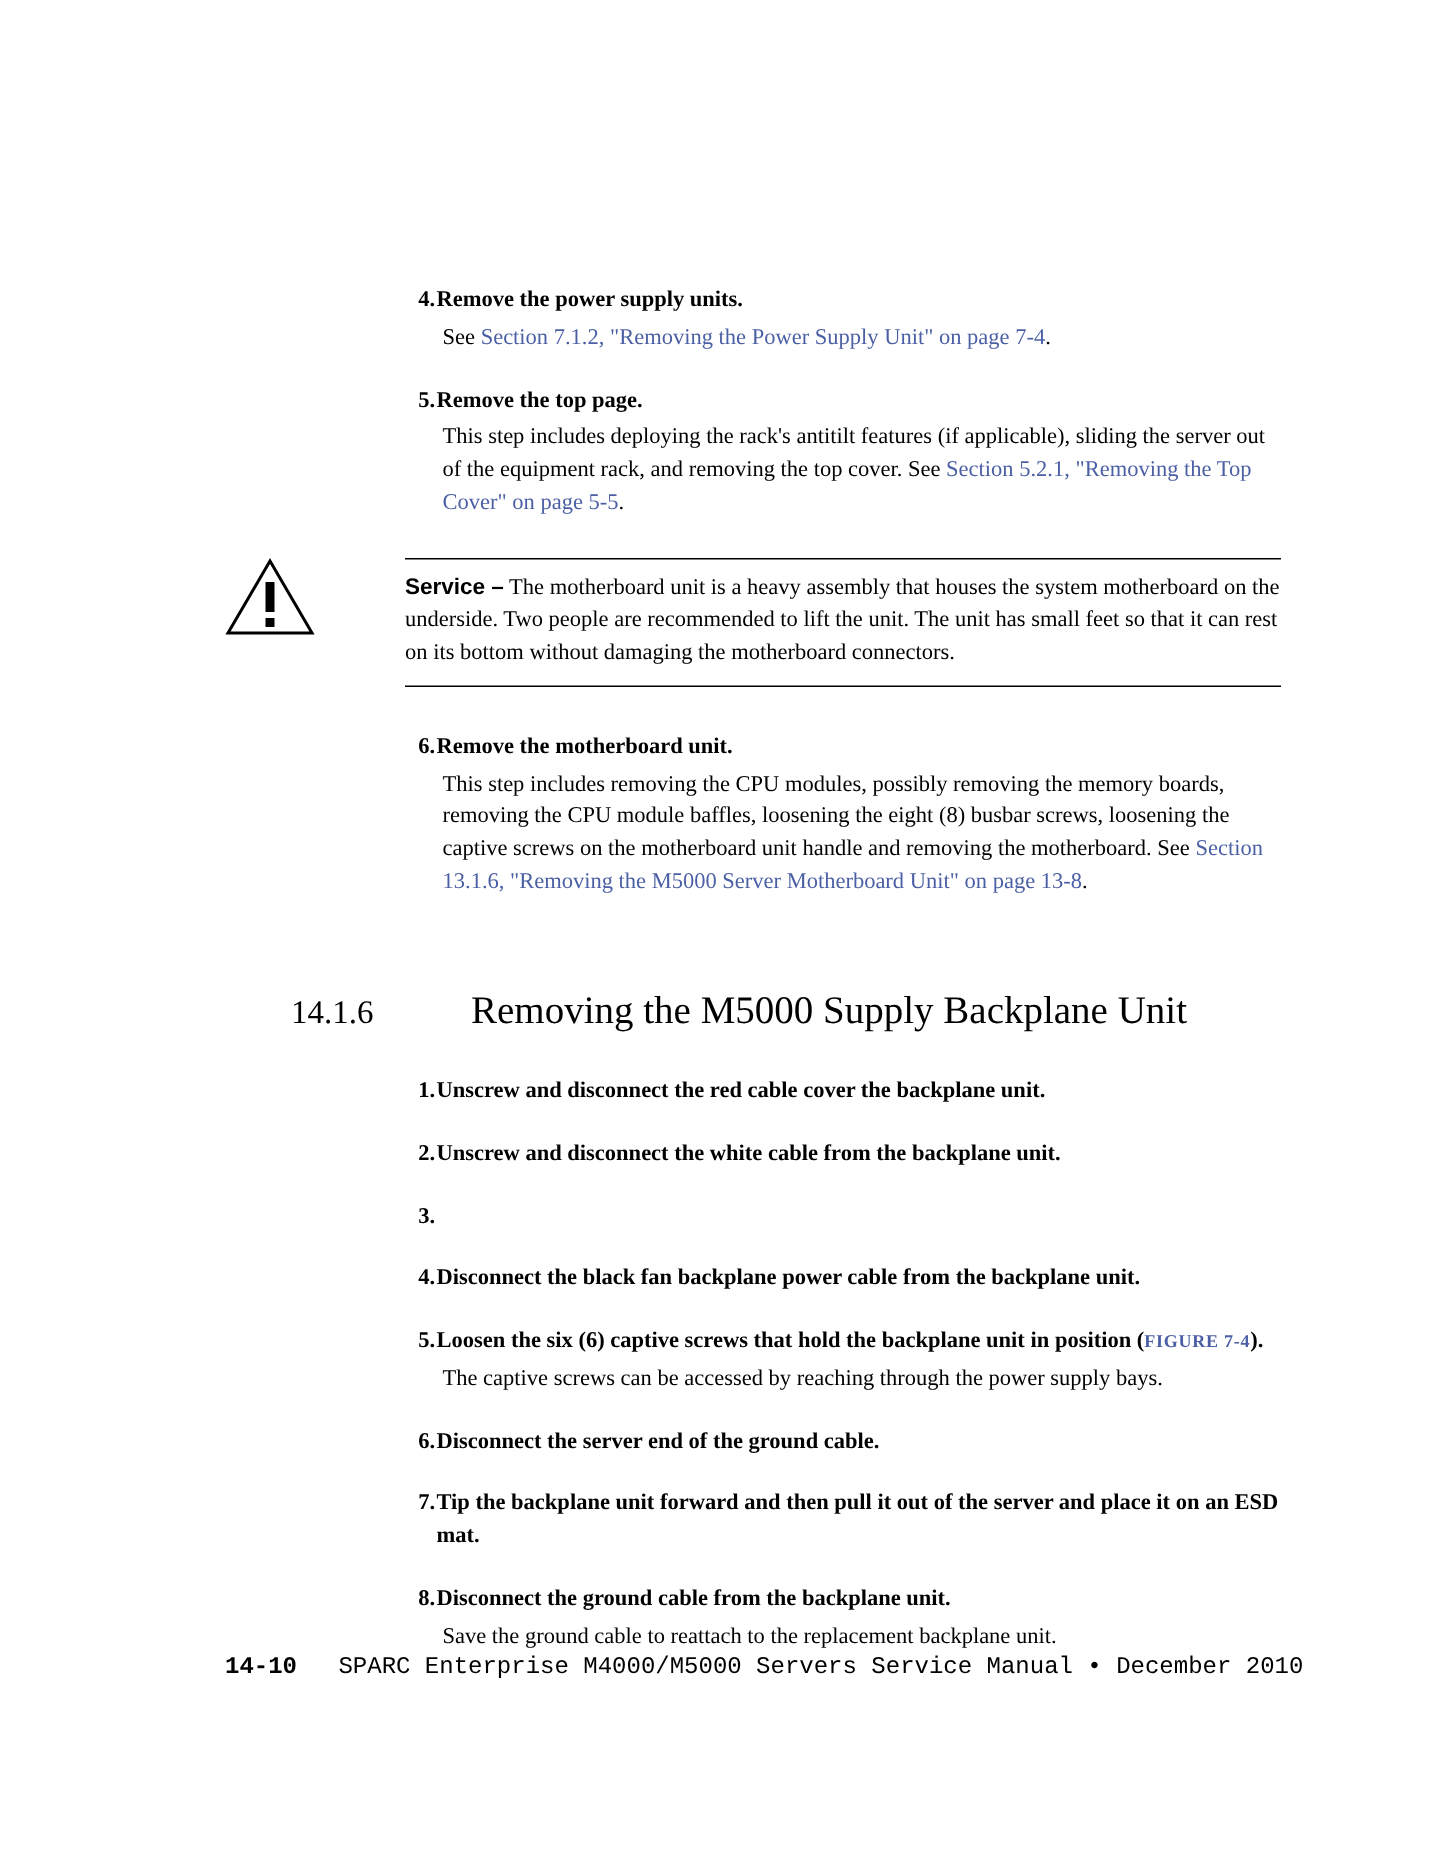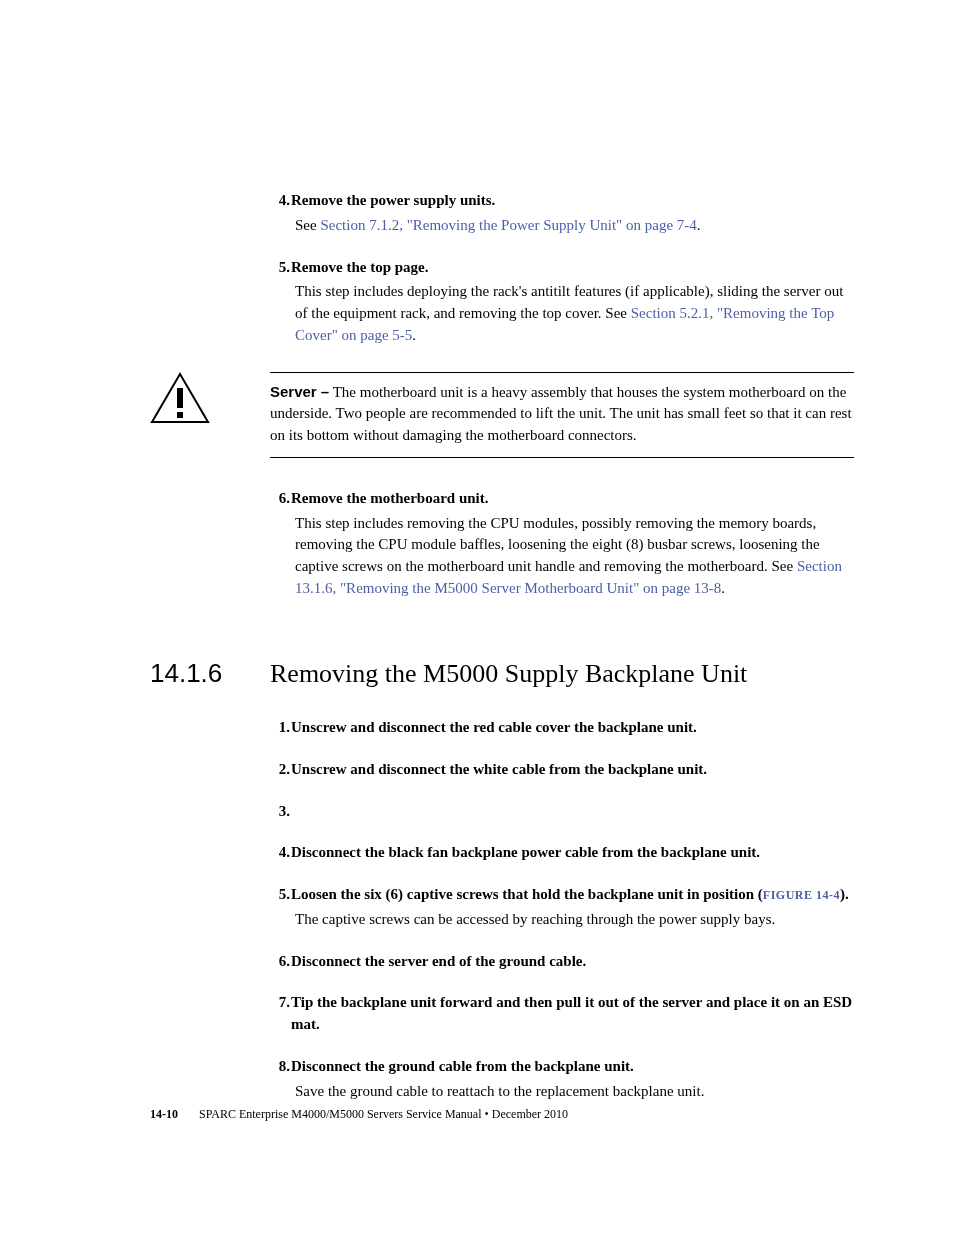--- a/index.html
+++ b/index.html
@@ -70,35 +70,36 @@
       font-size: 15px;
     }
     .section-heading {
       display: flex;
       align-items: baseline;
       margin-top: 55px;
       margin-bottom: 25px;
       margin-left: -120px;
     }
     .section-num {
-      font-family: Liberation Sans, sans-serif;
-      font-size: 26px;
+      font-family: Liberation Serif, serif;
+      font-size: 22px;
       width: 120px;
       flex-shrink: 0;
+      margin-left: 44px;
     }
     .section-title {
       font-family: Palatino, Georgia, serif;
       font-size: 26px;
     }
     .footer {
       position: absolute;
       bottom: 112px;
       left: 150px;
-      font-family: Liberation Serif, serif;
-      font-size: 12px;
+      font-family: Liberation Mono, monospace;
+      font-size: 16px;
     }
     .footer-page {
       font-weight: bold;
       margin-right: 18px;
     }
     .figref {
       color: #4b5fa5;
       font-size: 12px;
       letter-spacing: 0.5px;
     }
@@ -130,21 +131,21 @@
 
   <div class="caution-row">
     <div class="caution-icon">
       <svg viewBox="0 0 60 52" width="60" height="52">
         <polygon points="30,2 58,50 2,50" fill="none" stroke="#000" stroke-width="2"></polygon>
         <rect x="27" y="16" width="6" height="20" fill="#000"></rect>
         <rect x="27" y="40" width="6" height="6" fill="#000"></rect>
       </svg>
     </div>
     <div class="caution-box">
-      <span class="caution-label">Server –</span><span> The motherboard unit is a heavy assembly that houses the system motherboard on the underside. Two people are recommended to lift the unit. The unit has small feet so that it can rest on its bottom without damaging the motherboard connectors.</span>
+      <span class="caution-label">Service –</span><span> The motherboard unit is a heavy assembly that houses the system motherboard on the underside. Two people are recommended to lift the unit. The unit has small feet so that it can rest on its bottom without damaging the motherboard connectors.</span>
     </div>
   </div>
 
   <div class="step">
     <div class="step-line">
       <span class="step-num">6.</span>
       <span class="step-title">Remove the motherboard unit.</span>
     </div>
     <div class="step-body">
       <span>This step includes removing the CPU modules, possibly removing the memory boards, removing the CPU module baffles, loosening the eight (8) busbar screws, loosening the captive screws on the motherboard unit handle and removing the motherboard. See </span><span class="link">Section 13.1.6, "Removing the M5000 Server Motherboard Unit" on page 13-8</span><span>.</span>
@@ -180,21 +181,21 @@
     <div class="step-line">
       <span class="step-num">4.</span>
       <span class="step-title">Disconnect the black fan backplane power cable from the backplane unit.</span>
     </div>
   </div>
 
   <div class="step">
     <div class="step-line">
       <span class="step-num">5.</span>
       <span class="step-title">
-        <span>Loosen the six (6) captive screws that hold the backplane unit in position (</span><span class="figref">FIGURE 14-4</span><span>).</span>
+        <span>Loosen the six (6) captive screws that hold the backplane unit in position (</span><span class="figref">FIGURE 7-4</span><span>).</span>
       </span>
     </div>
     <div class="step-body">The captive screws can be accessed by reaching through the power supply bays.</div>
   </div>
 
   <div class="step">
     <div class="step-line">
       <span class="step-num">6.</span>
       <span class="step-title">Disconnect the server end of the ground cable.</span>
     </div>

